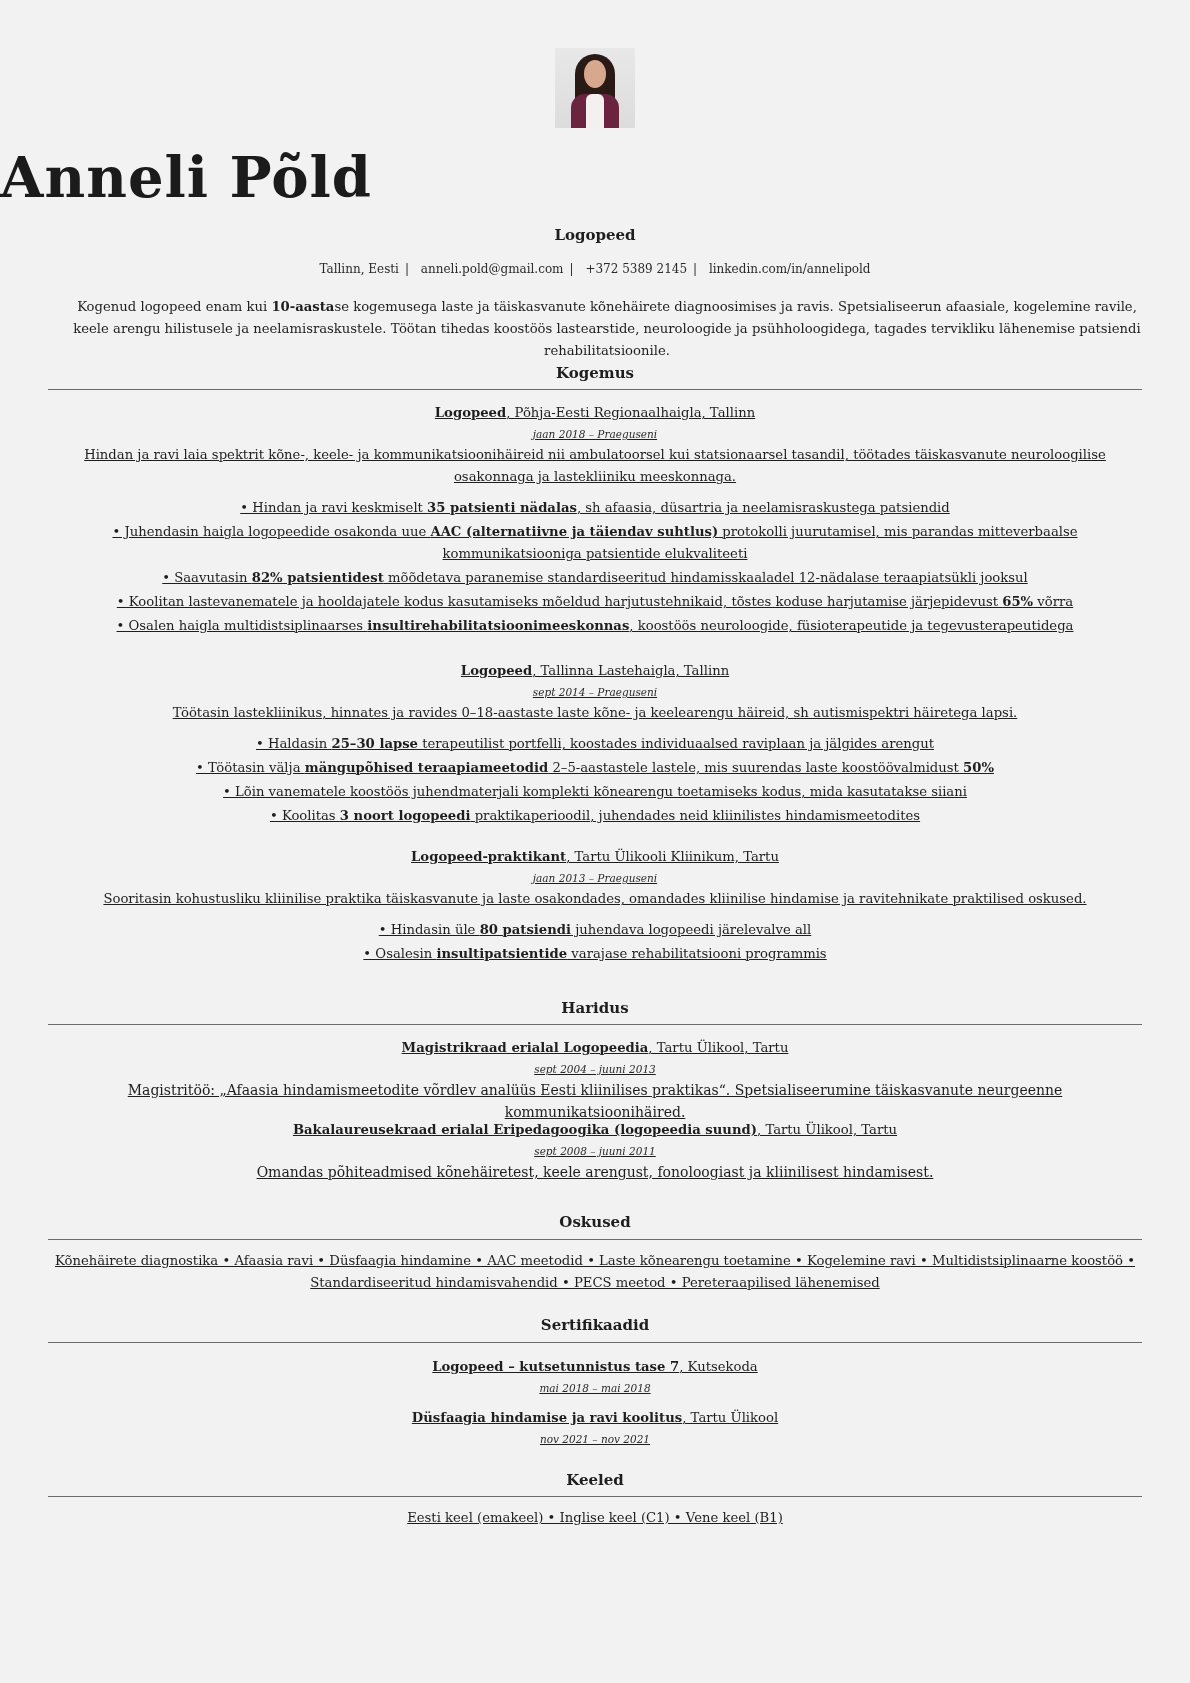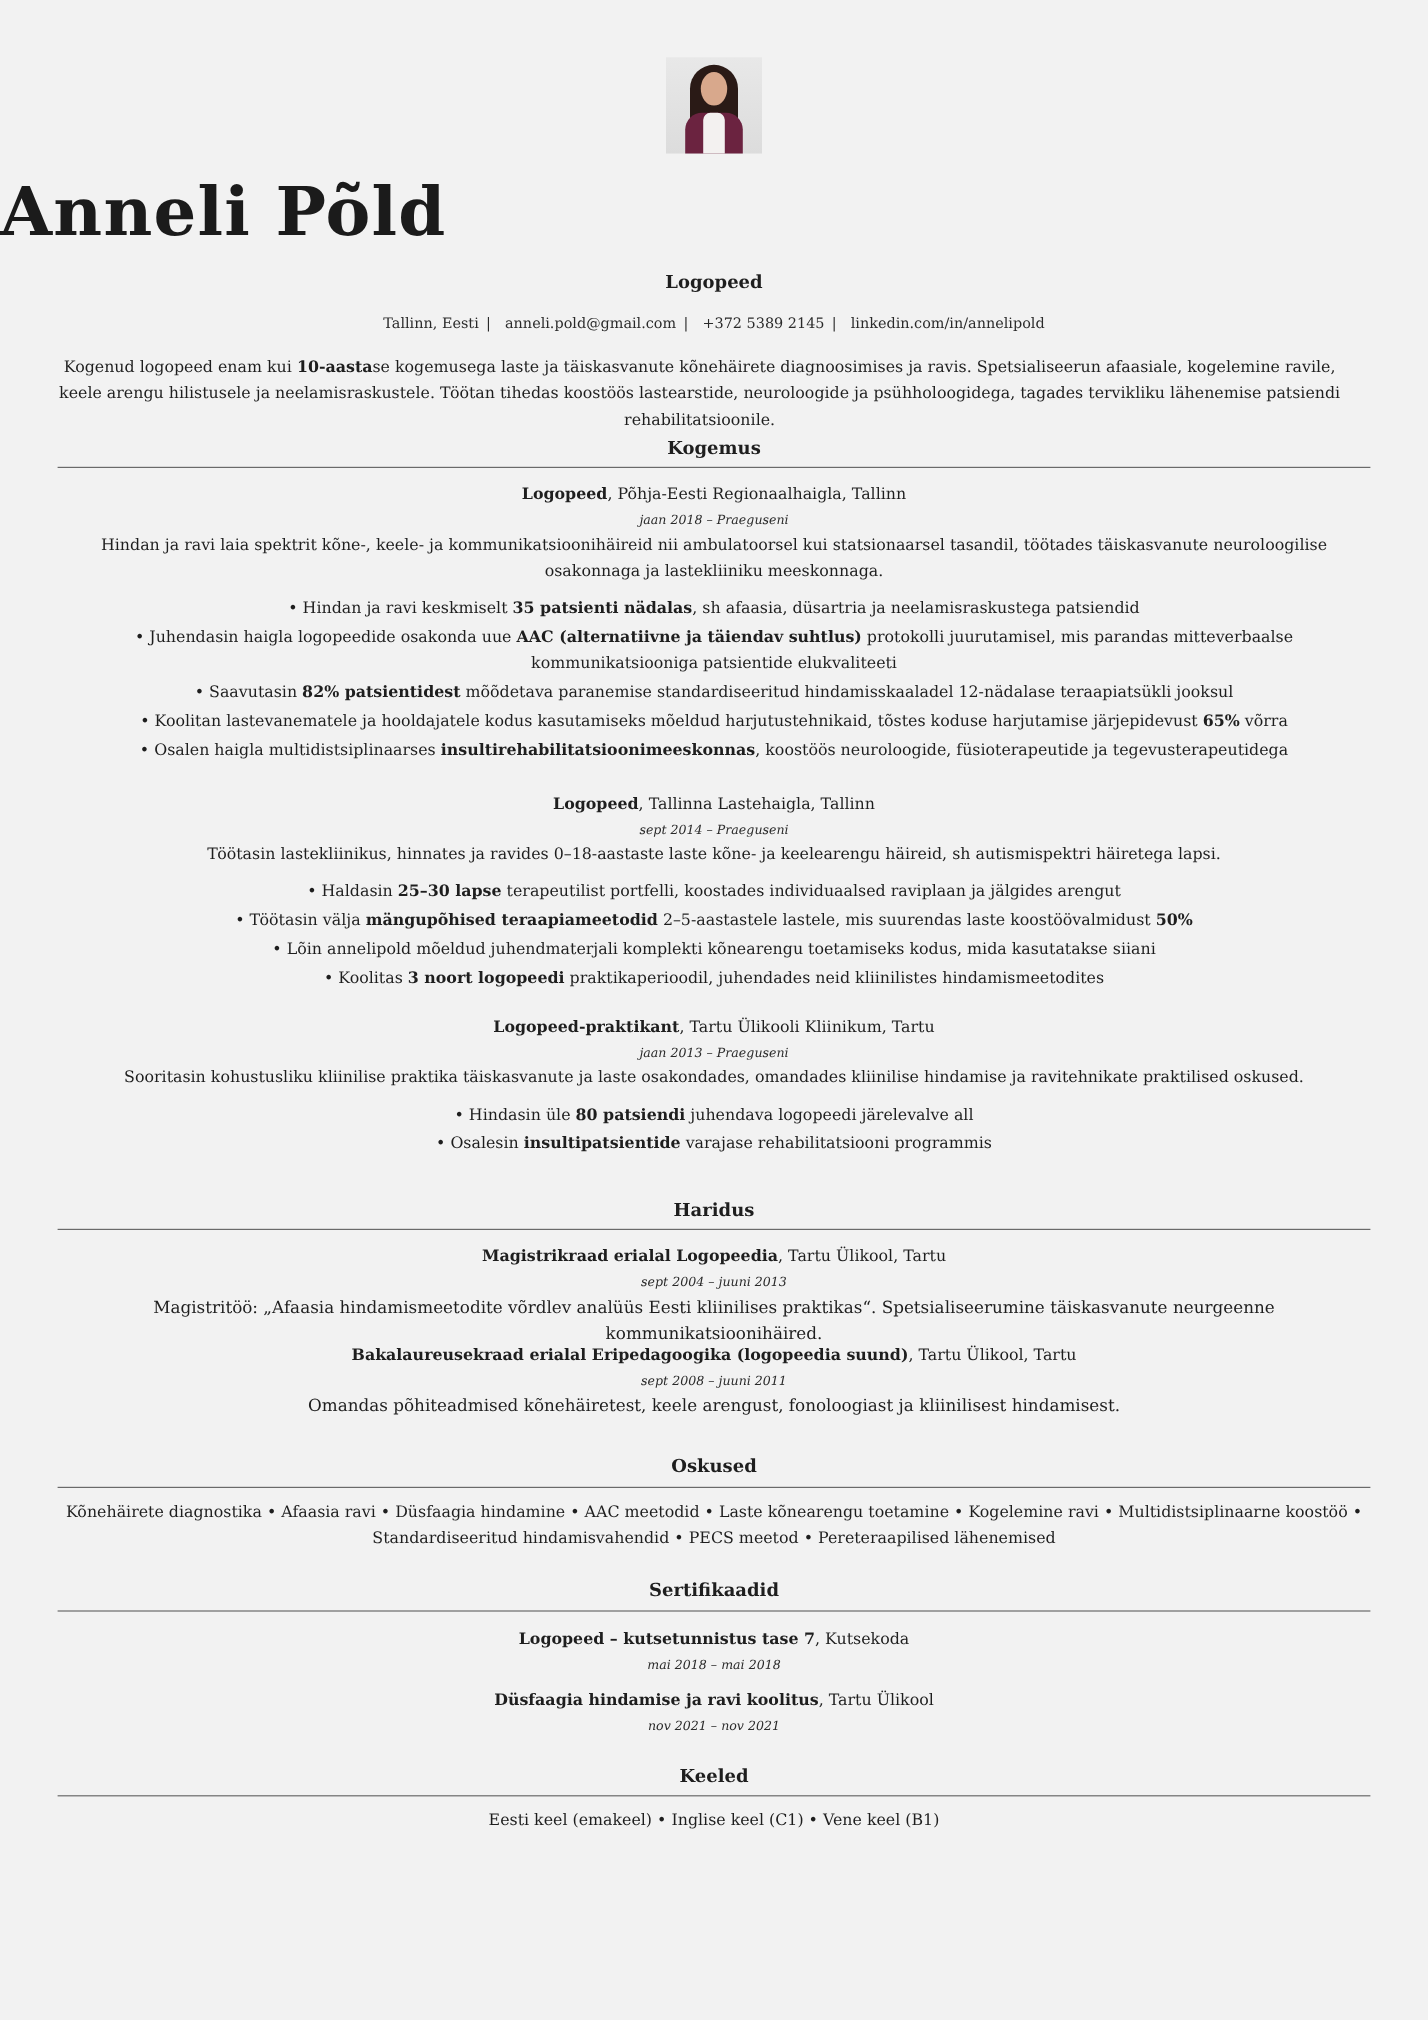--- a/index.html
+++ b/index.html
@@ -28,32 +28,32 @@
   .title-line {
     position: absolute; left: 0; width: 1190px; top: 226px;
     text-align: center; font-size: 15px; font-weight: bold;
   }
   .contact {
     position: absolute; left: 0; width: 1190px; top: 262px;
     text-align: center; font-size: 12px; color: #2a2a2a;
   }
   .contact .sep { margin: 0 8px 0 6px; }
   .summary {
-    position: absolute; left: 36px; width: 1094px; top: 296px;
+    position: absolute; left: 60px; width: 1094px; top: 296px;
     text-align: center; font-size: 13.2px; line-height: 22px;
   }
   .sec-head {
     position: absolute; left: 48px; width: 1094px;
     text-align: center; font-size: 15px; font-weight: bold;
   }
   .rule {
     position: absolute; left: 48px; width: 1094px; height: 0;
     border-top: 1.5px solid #6a6a6a;
   }
-  .block { position: absolute; left: 48px; width: 1094px; text-align: center; }
+  .block { position: absolute; left: 48px; width: 1094px; text-align: center; text-decoration: underline; }
   .role { font-size: 13.2px; line-height: 22px; }
   .role b { font-weight: bold; }
   .dates { font-size: 10.5px; font-style: italic; line-height: 20px; color: #2a2a2a; }
   .desc { font-size: 13.2px; line-height: 22px; }
   .bullets { margin-top: 8px; font-size: 13.2px; line-height: 24px; }
   .bullets .b { display: block; }
   .edu-desc { font-size: 14px; line-height: 22px; }
   .skills { font-size: 13.2px; line-height: 22px; }
   .footer { position: absolute; left: 0; width: 1190px; top: 1646px; text-align: right; font-size: 11px; color: #333; margin-top: 36px; }
 </style>
@@ -95,21 +95,21 @@
   </div>
 </div>
 
 <div class="block" style="top:660px">
   <div class="role"><b>Logopeed</b><span>, Tallinna Lastehaigla, Tallinn</span></div>
   <div class="dates">sept 2014 – Praeguseni</div>
   <div class="desc">Töötasin lastekliinikus, hinnates ja ravides 0–18-aastaste laste kõne- ja keelearengu häireid, sh autismispektri häiretega lapsi.</div>
   <div class="bullets">
     <span class="b"><span>• Haldasin </span><b>25–30 lapse</b><span> terapeutilist portfelli, koostades individuaalsed raviplaan ja jälgides arengut</span></span>
     <span class="b"><span>• Töötasin välja </span><b>mängupõhised teraapiameetodid</b><span> 2–5-aastastele lastele, mis suurendas laste koostöövalmidust </span><b>50%</b></span>
-    <span class="b"><span>• Lõin annelipold mõeldud juhendmaterjali komplekti kõnearengu toetamiseks kodus, mida kasutatakse siiani</span></span>
+    <span class="b"><span>• Lõin vanematele koostöös juhendmaterjali komplekti kõnearengu toetamiseks kodus, mida kasutatakse siiani</span></span>
     <span class="b"><span>• Koolitas </span><b>3 noort logopeedi</b><span> praktikaperioodil, juhendades neid kliinilistes hindamismeetodites</span></span>
   </div>
 </div>
 
 <div class="block" style="top:846px">
   <div class="role"><b>Logopeed-praktikant</b><span>, Tartu Ülikooli Kliinikum, Tartu</span></div>
   <div class="dates">jaan 2013 – Praeguseni</div>
   <div class="desc">Sooritasin kohustusliku kliinilise praktika täiskasvanute ja laste osakondades, omandades kliinilise hindamise ja ravitehnikate praktilised oskused.</div>
   <div class="bullets">
     <span class="b"><span>• Hindasin üle </span><b>80 patsiendi</b><span> juhendava logopeedi järelevalve all</span></span>

